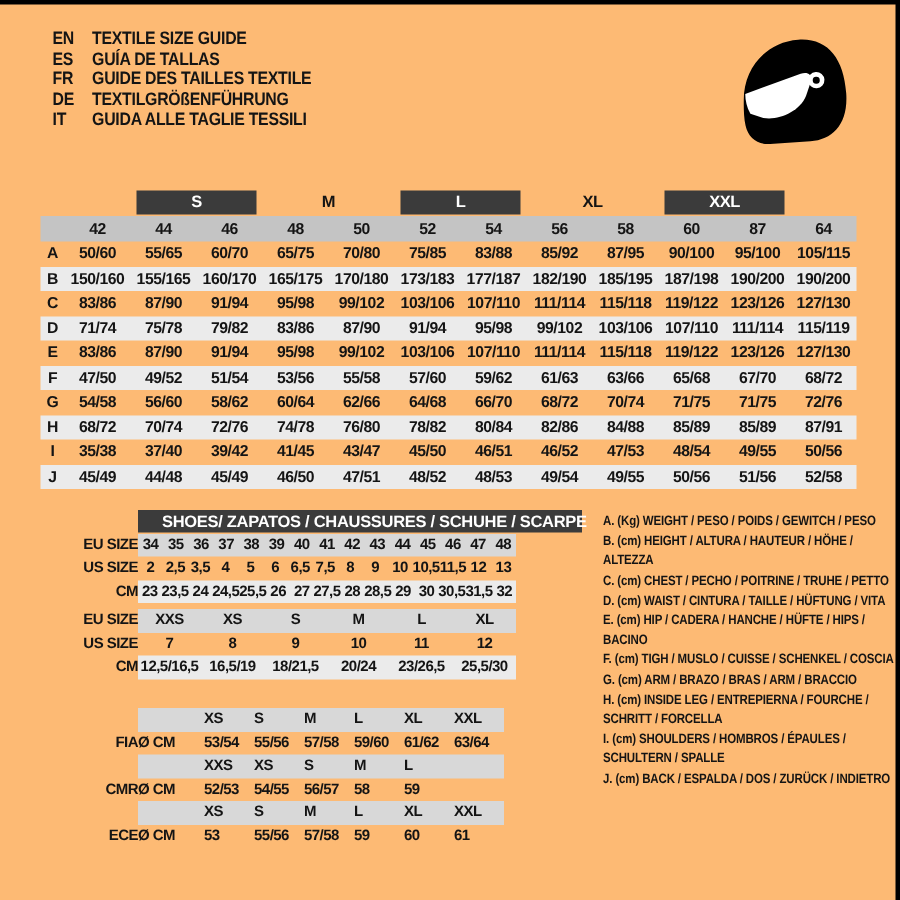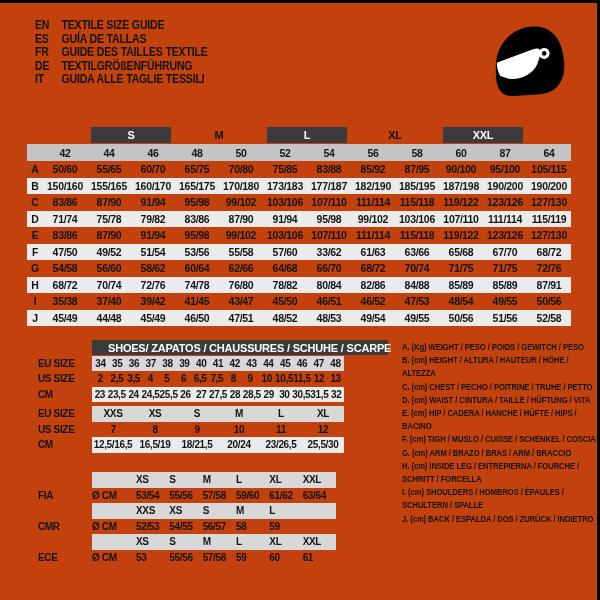--- a/index.html
+++ b/index.html
@@ -1,18 +1,18 @@
 <!DOCTYPE html>
 <html style="--dark: #3b3b3b; --grayC: #c4c4c4; --grayA: #d8d8d8; --grayB: #ebebeb; --text: #141414;"><head>
 <meta charset="utf-8">
 <style>
   * { margin:0; padding:0; box-sizing:border-box; }
   html,body { width:600px; height:600px; background:#fff; }
   body { font-family:"Liberation Sans", sans-serif; font-weight:bold; color:var(--text,#141414); }
-  .sheet { position:relative; width:600px; height:600px; background:#c2410c;
+  .sheet { position:relative; width:600px; height:600px; background:#fdba74;
            border-top:3px solid #000; border-right:3px solid #000; overflow:hidden; }
 
   
   .langs { position:absolute; left:35px; top:16px; width:300px;
            transform:scaleX(0.88); transform-origin:0 0; }
   .lang-row { display:flex; font-size:12px; line-height:13.6px; letter-spacing:-0.2px; }
   .lang-code { width:30px; flex:none; }
 
   
   .helmet-ic { position:absolute; left:486px; top:14px; width:84px; height:92px; transform:rotate(-4deg); }
@@ -25,21 +25,21 @@
   .group-row { height:18px; align-items:stretch; }
   .group-cell { flex:none; display:flex; align-items:center; justify-content:center; font-size:11px; }
   .group-cell .bar { background:var(--dark); color:#fff; width:calc(100% - 8px); height:16px;
                      display:flex; align-items:center; justify-content:center; }
   .size-row { background:var(--grayC); height:17px; }
   .stripe { background:var(--grayB); }
 
   
   .bt { position:absolute; left:38px; font-size:10px; letter-spacing:-0.35px; }
   .bt-row { display:flex; height:15.5px; align-items:center; }
-  .bt-label { width:54px; flex:none; white-space:nowrap; }
+  .bt-label { width:54px; flex:none; white-space:nowrap;text-align:right; }
   .bt-bar { width:296px; flex:none; background:var(--dark); color:#fff; height:15px;
             display:flex; align-items:center; padding-left:16px; font-size:11px; letter-spacing:-0.2px; white-space:nowrap; }
   .bt-bar.helmet-bar { width:268px; }
   .bt-cells { width:252px; flex:none; display:flex; height:100%; align-items:center; }
   .bt-cells.helm { width:244px; }
   .bt-cell { flex:1; text-align:center; white-space:nowrap; }
   .helm .bt-cell { text-align:left; }
   .helm .unit { flex:none; width:44px; }
   .sh-a { background:var(--grayA); }
   .sh-b { background:var(--grayB); }
@@ -193,21 +193,21 @@
         <div class="mt-cell">127/130</div>
       </div>
       <div class="mt-row stripe">
         <div class="mt-label">F</div>
         <div class="mt-cell">47/50</div>
         <div class="mt-cell">49/52</div>
         <div class="mt-cell">51/54</div>
         <div class="mt-cell">53/56</div>
         <div class="mt-cell">55/58</div>
         <div class="mt-cell">57/60</div>
-        <div class="mt-cell">33/62</div>
+        <div class="mt-cell">59/62</div>
         <div class="mt-cell">61/63</div>
         <div class="mt-cell">63/66</div>
         <div class="mt-cell">65/68</div>
         <div class="mt-cell">67/70</div>
         <div class="mt-cell">68/72</div>
       </div>
       <div class="mt-row">
         <div class="mt-label">G</div>
         <div class="mt-cell">54/58</div>
         <div class="mt-cell">56/60</div>

